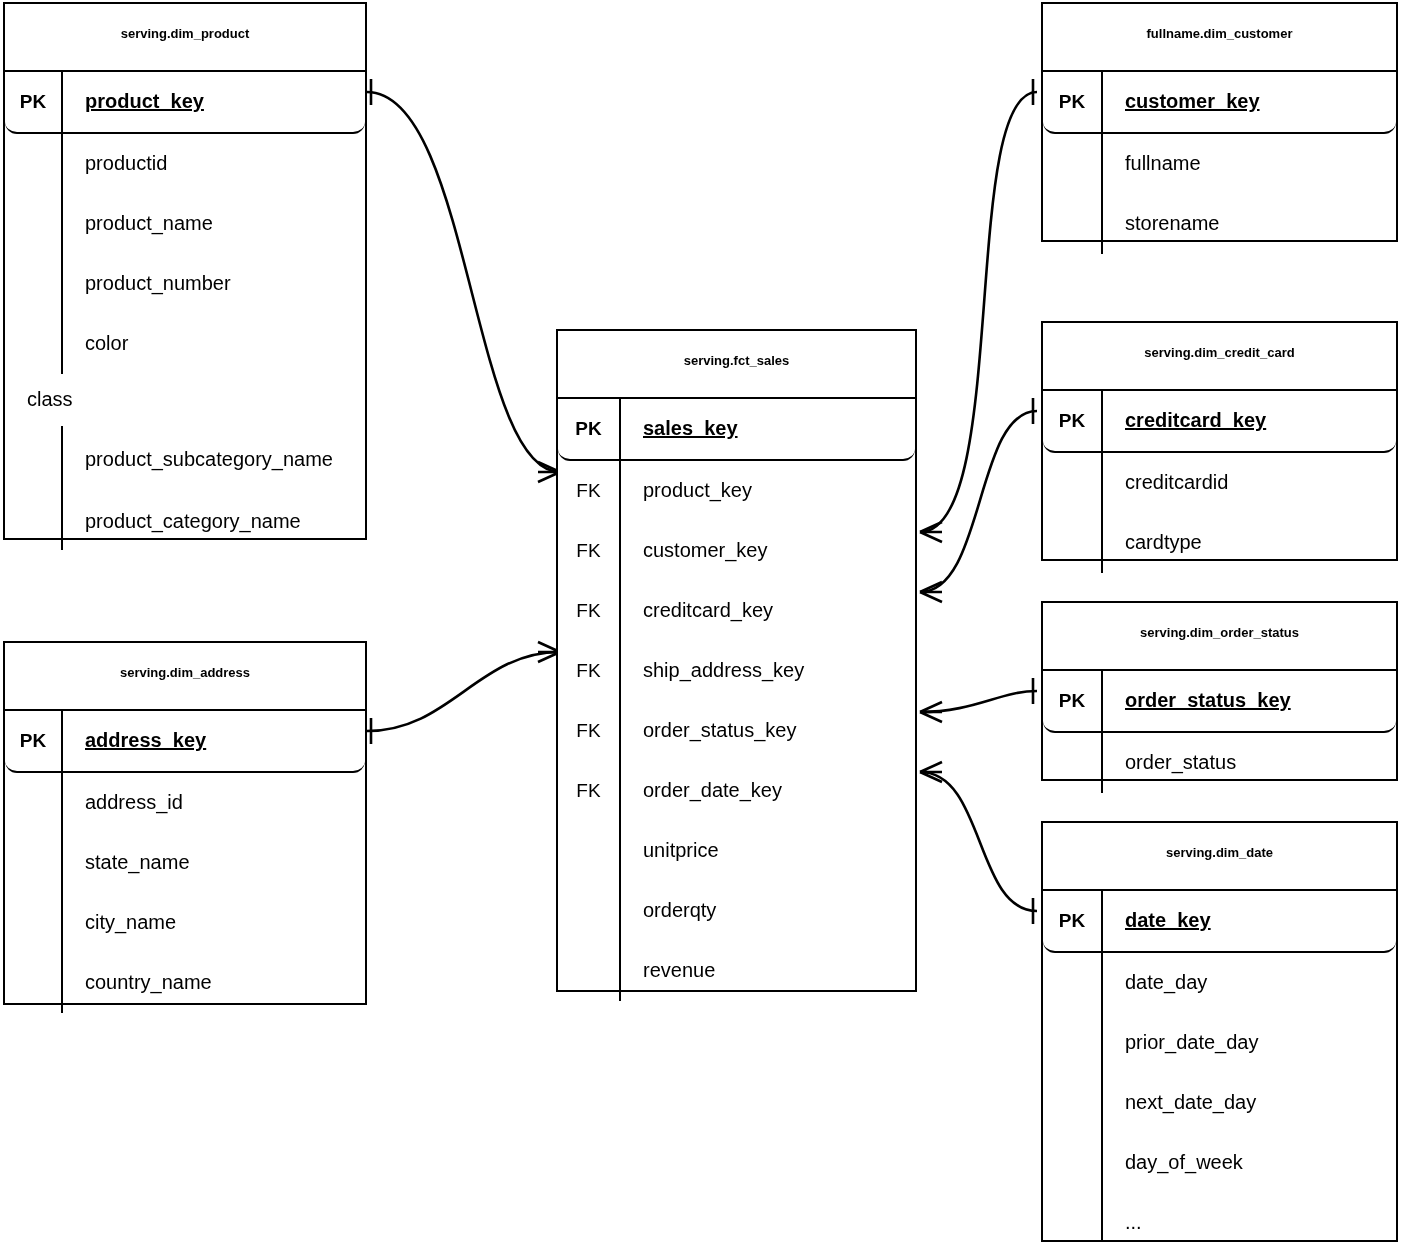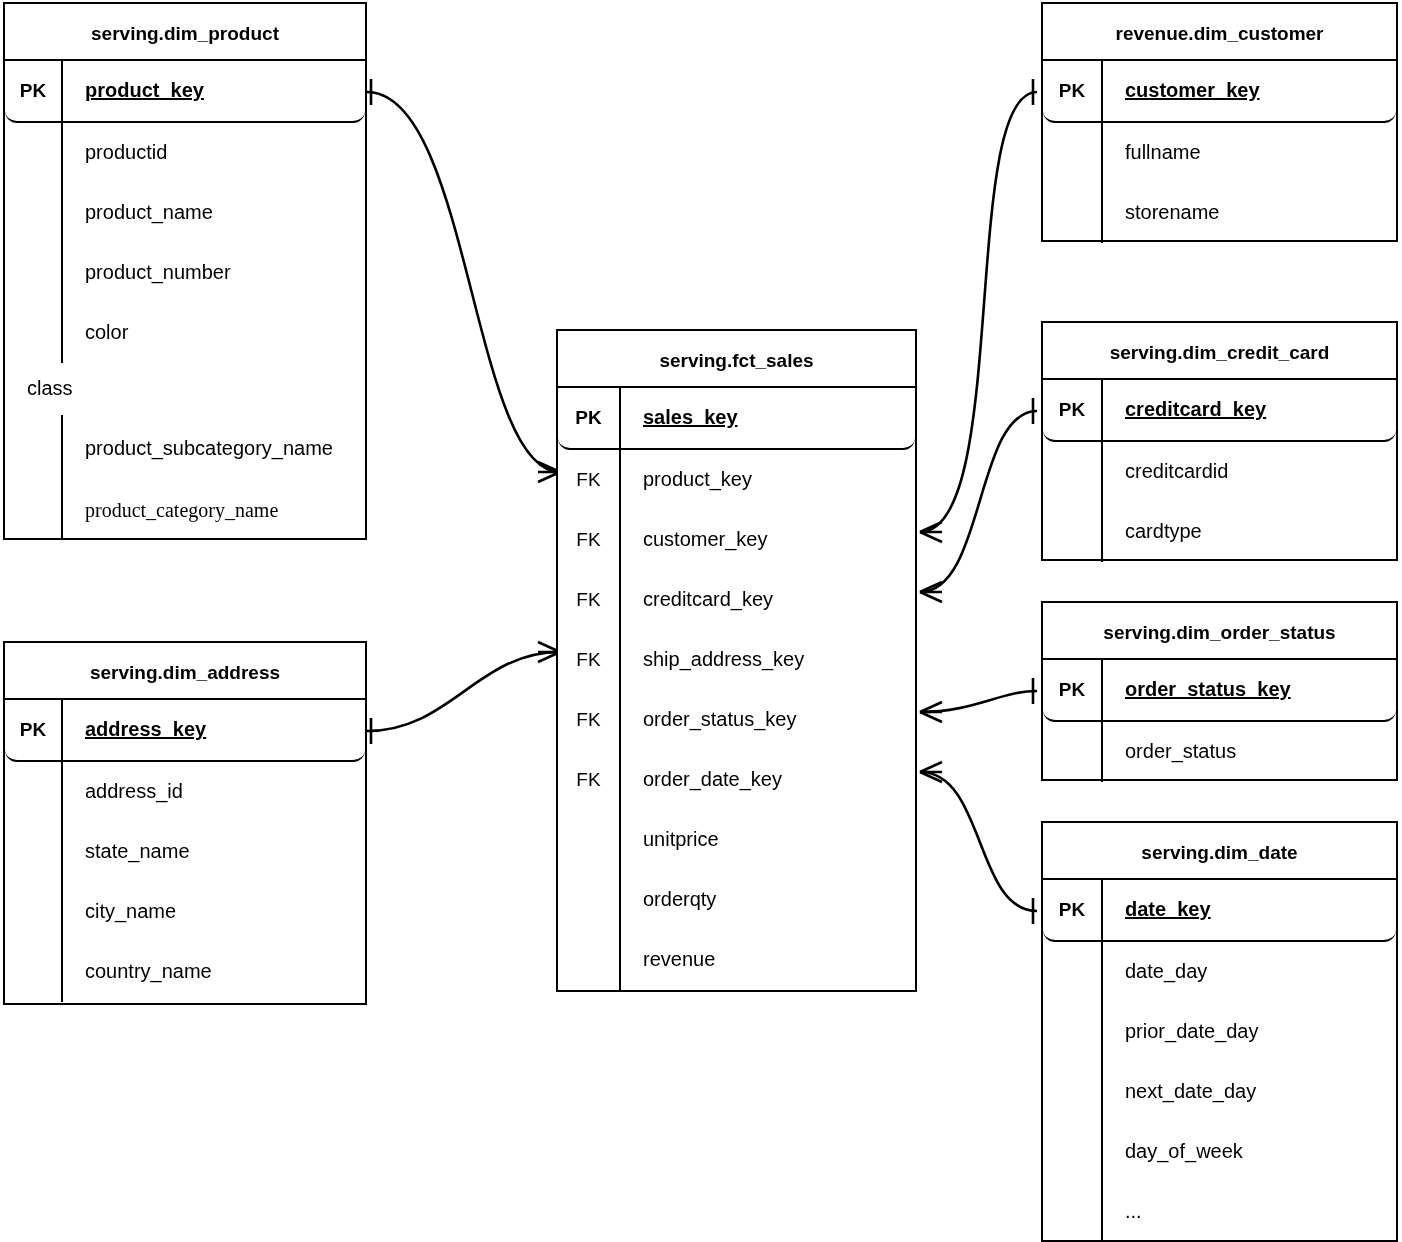--- a/index.html
+++ b/index.html
@@ -28,25 +28,25 @@
     pointer-events: none;
   }
   .entity {
     position: absolute;
     box-sizing: border-box;
     border: 2px solid #000000;
     background: #ffffff;
   }
   .ent-title {
     box-sizing: border-box;
-    height: 57px;
+    height: 68px;
     line-height: 60px;
     text-align: center;
     font-weight: bold;
-    font-size: 19px;
+    font-size: 13px;
     border-bottom: 2px solid #000000;
     white-space: nowrap;
     overflow: hidden;
   }
   .ent-row {
     display: flex;
     box-sizing: border-box;
     min-height: 60px;
   }
   .ent-row.pk-row {
@@ -151,21 +151,21 @@
         <div class="name-cell">color</div>
       </div>
       <div class="ent-row" style="min-height:52px;flex-direction:column;">
         <div class="key-cell"></div>
         <div class="name-cell">class</div>
       </div>
       <div class="ent-row" style="min-height:68px;">
         <div class="key-cell"></div>
         <div class="name-cell" style="display:block; align-self:center; width:278px; word-break:break-all;">product_subcategory_name</div>
       </div>
-      <div class="ent-row" style="min-height:56px;font-family:Liberation Serif, serif;">
+      <div class="ent-row" style="min-height:56px;">
         <div class="key-cell"></div>
         <div class="name-cell">product_category_name</div>
       </div>
     </div>
   </div>
 
   <div class="entity w-left" style="left:3px; top:641px; width:364px; height:364px;">
     <div class="ent-title">serving.dim_address</div>
     <div class="ent-row pk-row">
       <div class="key-cell bold">PK</div>
@@ -231,21 +231,21 @@
         <div class="name-cell">orderqty</div>
       </div>
       <div class="ent-row">
         <div class="key-cell"></div>
         <div class="name-cell">revenue</div>
       </div>
     </div>
   </div>
 
   <div class="entity w-right" style="left:1041px; top:2px; width:357px; height:240px;">
-    <div class="ent-title">revenue.dim_customer</div>
+    <div class="ent-title">fullname.dim_customer</div>
     <div class="ent-row pk-row">
       <div class="key-cell bold">PK</div>
       <div class="name-cell pk-name">customer_key</div>
     </div>
     <div class="body-block">
       <div class="ent-row">
         <div class="key-cell"></div>
         <div class="name-cell">fullname</div>
       </div>
       <div class="ent-row">

